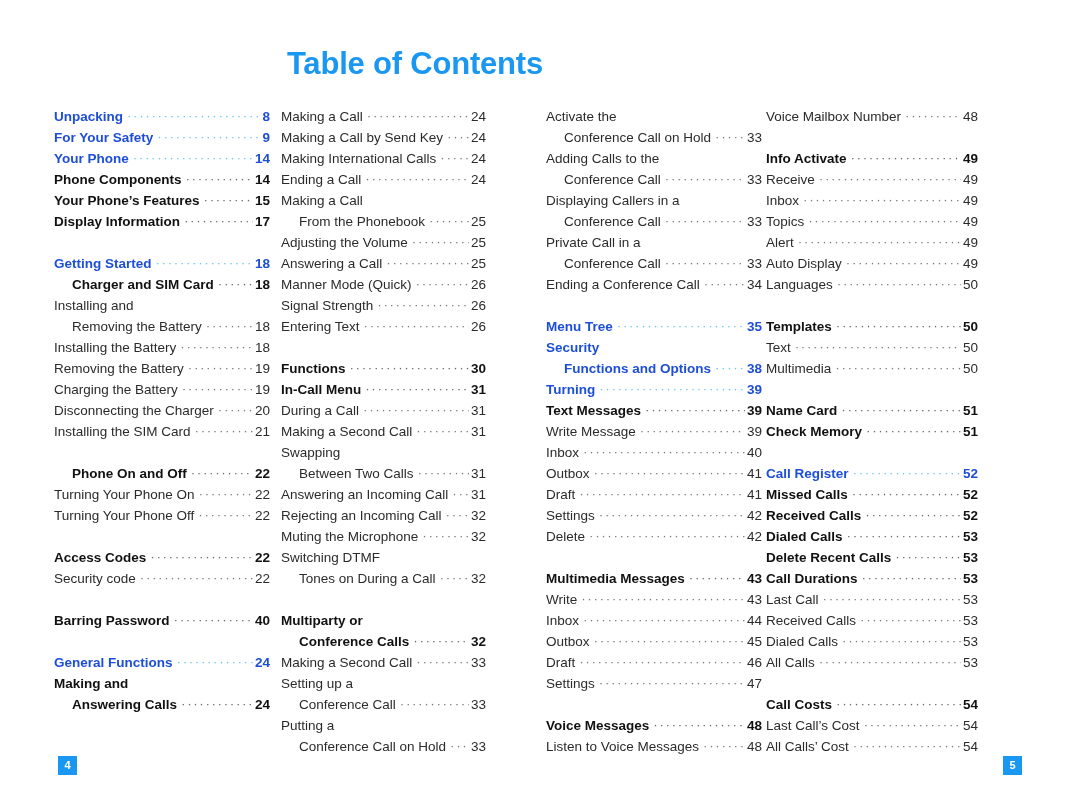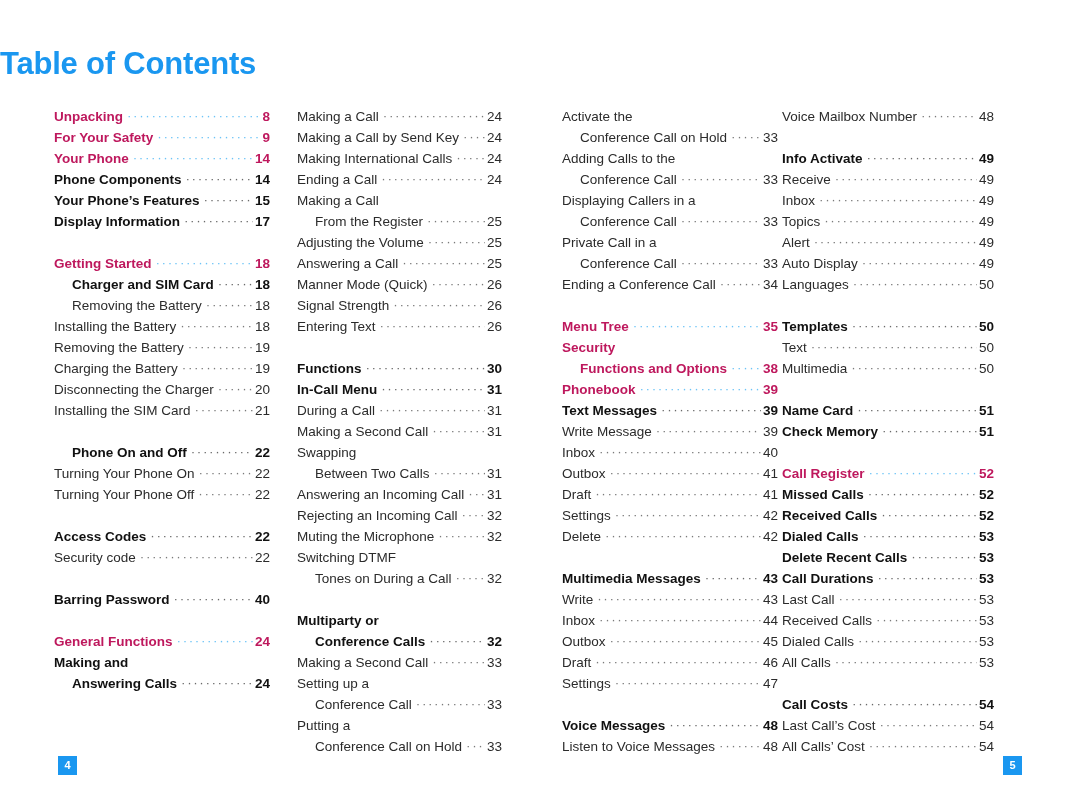--- a/index.html
+++ b/index.html
@@ -16,44 +16,44 @@
     overflow: hidden;
   }
   #page {
     width: 1080px;
     height: 809px;
     position: relative;
     background: #ffffff;
   }
   #toc-title {
     position: absolute;
-    left: 0;
+    left: 13px;
     top: 46px;
     width: 530px;
-    text-align: left;
+    text-align: right;
     font-size: 31px;
     font-weight: bold;
     color: #1a97f0;
     letter-spacing: -0.2px;
     white-space: nowrap;
   }
   #columns {
     position: absolute;
     top: 106px;
     left: 0;
     width: 1080px;
     display: flex;
     flex-direction: row;
   }
   .col {
     display: flex;
     flex-direction: column;
   }
   .col-0 { width: 216px; margin-left: 54px; }
-  .col-1 { width: 205px; margin-left: 27px; }
+  .col-1 { width: 205px; margin-left: 11px; }
   .col-2 { width: 216px; margin-left: 60px; }
   .col-3 { width: 212px; margin-left: 4px; }
 
   .entry {
     display: flex;
     align-items: baseline;
     height: 21px;
     line-height: 21px;
     white-space: nowrap;
     overflow: hidden;
@@ -74,21 +74,21 @@
     top: -1px;
   }
   .entry .pg {
     flex: 0 0 auto;
     font-size: 13.5px;
     text-align: right;
     padding-left: 2px;
   }
 
   
-  .lvl-section .lbl, .lvl-section .pg { font-weight: bold; color: #be185d; }
+  .lvl-section .lbl, .lvl-section .pg { font-weight: bold; color: #1d4ed8; }
   .lvl-section .dots { color: #6cc4f7; }
 
   .lvl-sub .lbl, .lvl-sub .pg { font-weight: bold; color: #111111; }
   .lvl-sub .dots { color: #6a6a6a; }
 
   .lvl-item .lbl, .lvl-item .pg { font-weight: normal; color: #2b2b2b; }
   .lvl-item .dots { color: #7a7a7a; }
 
   .indent .lbl { padding-left: 18px; }
 
@@ -153,20 +153,25 @@
         <div class="entry lvl-section">
           <span class="lbl">Getting Started</span>
           <span class="dots">····························································</span>
           <span class="pg">18</span>
         </div>
         <div class="entry lvl-sub indent">
           <span class="lbl">Charger and SIM Card</span>
           <span class="dots">····························································</span>
           <span class="pg">18</span>
         </div>
+        <div class="entry lvl-item nodots">
+          <span class="lbl">Installing and</span>
+          <span class="dots">····························································</span>
+          <span class="pg"></span>
+        </div>
         <div class="entry lvl-item indent">
           <span class="lbl">Removing the Battery</span>
           <span class="dots">····························································</span>
           <span class="pg">18</span>
         </div>
         <div class="entry lvl-item">
           <span class="lbl">Installing the Battery</span>
           <span class="dots">····························································</span>
           <span class="pg">18</span>
         </div>
@@ -260,21 +265,21 @@
           <span class="lbl">Ending a Call</span>
           <span class="dots">····························································</span>
           <span class="pg">24</span>
         </div>
         <div class="entry lvl-item nodots">
           <span class="lbl">Making a Call</span>
           <span class="dots">····························································</span>
           <span class="pg"></span>
         </div>
         <div class="entry lvl-item indent">
-          <span class="lbl">From the Register</span>
+          <span class="lbl">From the Phonebook</span>
           <span class="dots">····························································</span>
           <span class="pg">25</span>
         </div>
         <div class="entry lvl-item">
           <span class="lbl">Adjusting the Volume</span>
           <span class="dots">····························································</span>
           <span class="pg">25</span>
         </div>
         <div class="entry lvl-item">
           <span class="lbl">Answering a Call</span>
@@ -445,21 +450,21 @@
           <span class="lbl">Security</span>
           <span class="dots">····························································</span>
           <span class="pg"></span>
         </div>
         <div class="entry lvl-section indent">
           <span class="lbl">Functions and Options</span>
           <span class="dots">····························································</span>
           <span class="pg">38</span>
         </div>
         <div class="entry lvl-section">
-          <span class="lbl">Phonebook</span>
+          <span class="lbl">Turning</span>
           <span class="dots">····························································</span>
           <span class="pg">39</span>
         </div>
         <div class="entry lvl-sub">
           <span class="lbl">Text Messages</span>
           <span class="dots">····························································</span>
           <span class="pg">39</span>
         </div>
         <div class="entry lvl-item">
           <span class="lbl">Write Message</span>

